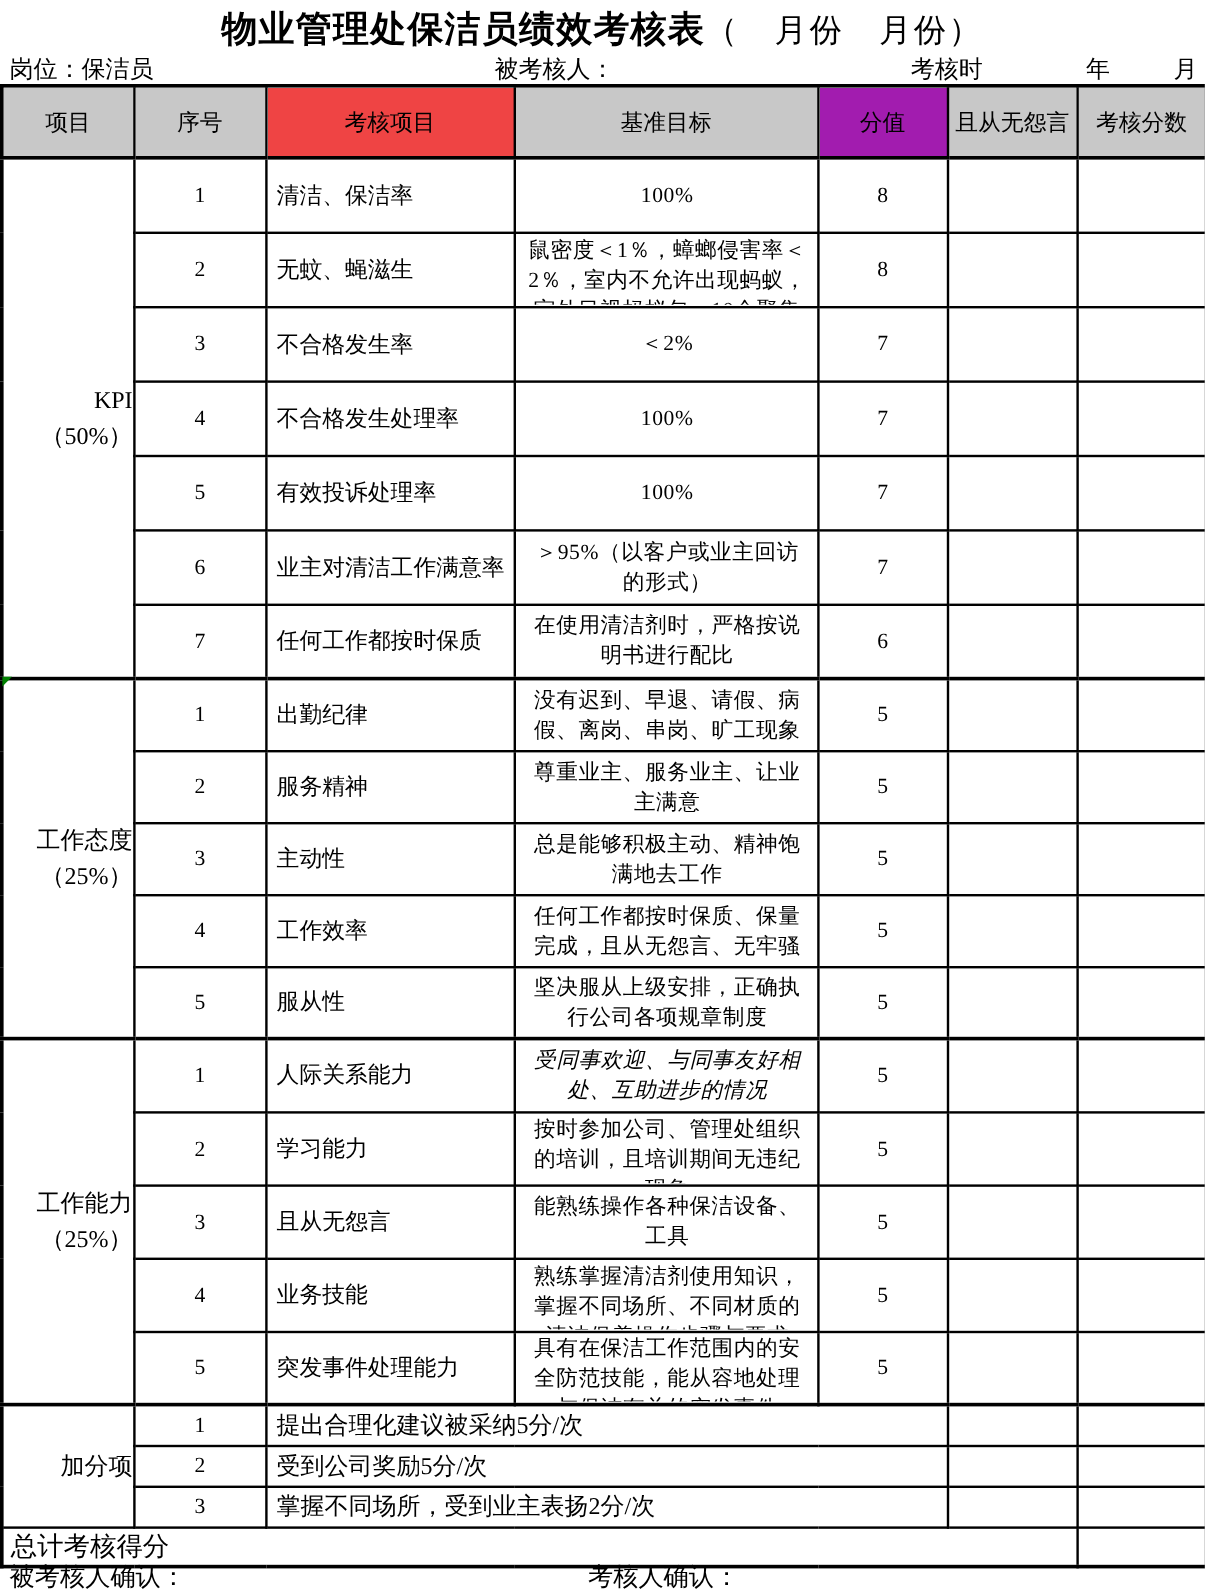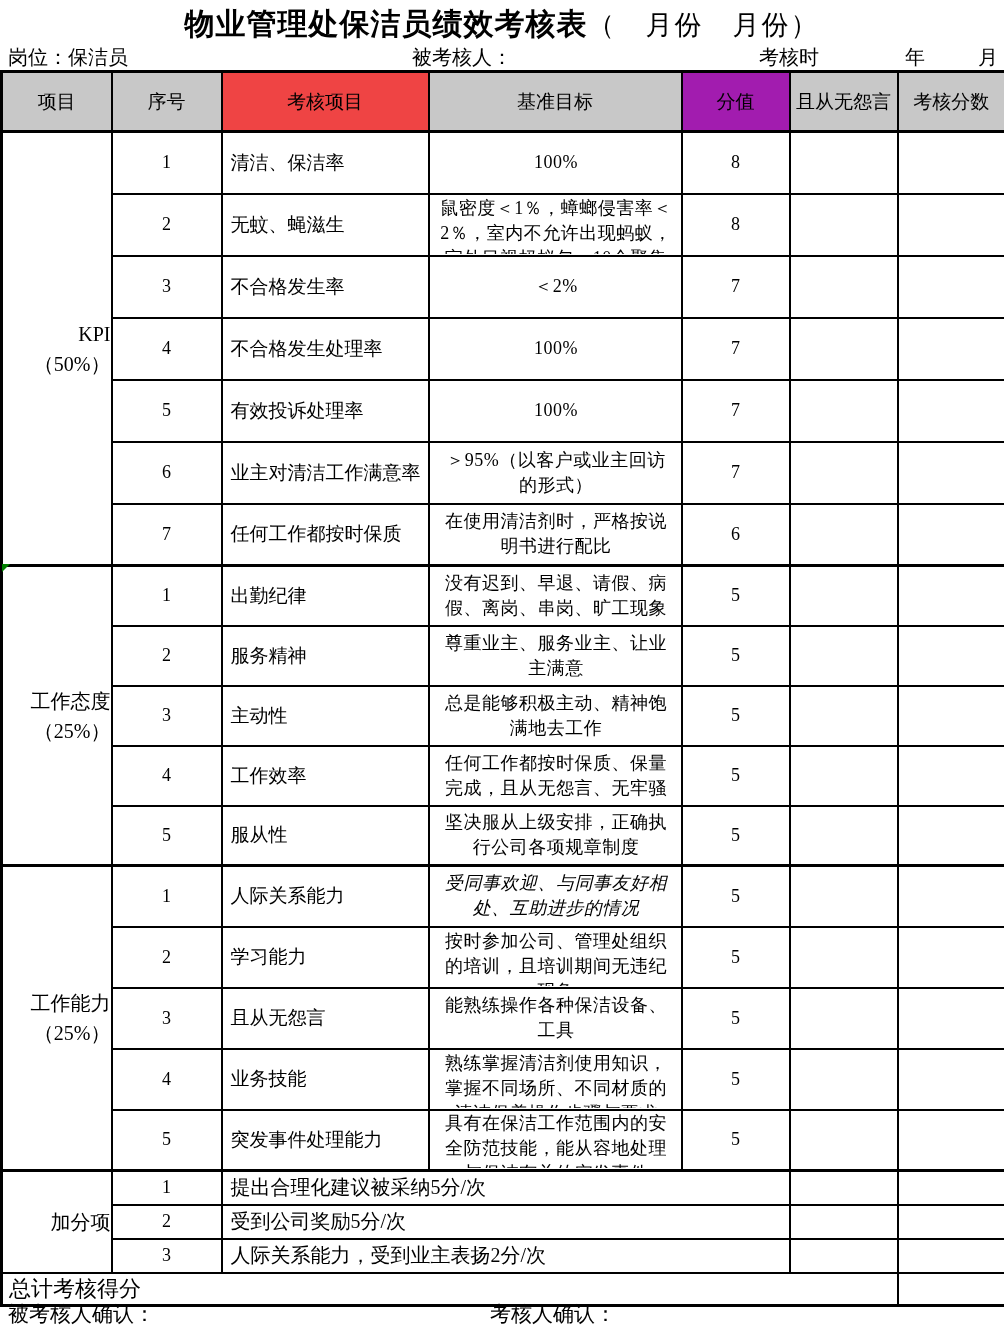--- a/index.html
+++ b/index.html
@@ -291,21 +291,21 @@
         <td class="blank-cell"></td>
       </tr>
       <tr style="height: 34px;">
         <td class="num-cell">2</td>
         <td class="bonus-text-cell" colspan="3">受到公司奖励5分/次</td>
         <td class="blank-cell"></td>
         <td class="blank-cell"></td>
       </tr>
       <tr style="height: 34px;">
         <td class="num-cell">3</td>
-        <td class="bonus-text-cell" colspan="3">人际关系能力，受到业主表扬2分/次</td>
+        <td class="bonus-text-cell" colspan="3">掌握不同场所，受到业主表扬2分/次</td>
         <td class="blank-cell"></td>
         <td class="blank-cell"></td>
       </tr>
       <tr style="height: 27px;">
         <td class="total-label-cell" colspan="6">总计考核得分</td>
         <td class="total-blank-cell"></td>
       </tr>
     </tbody>
 </table>
 

